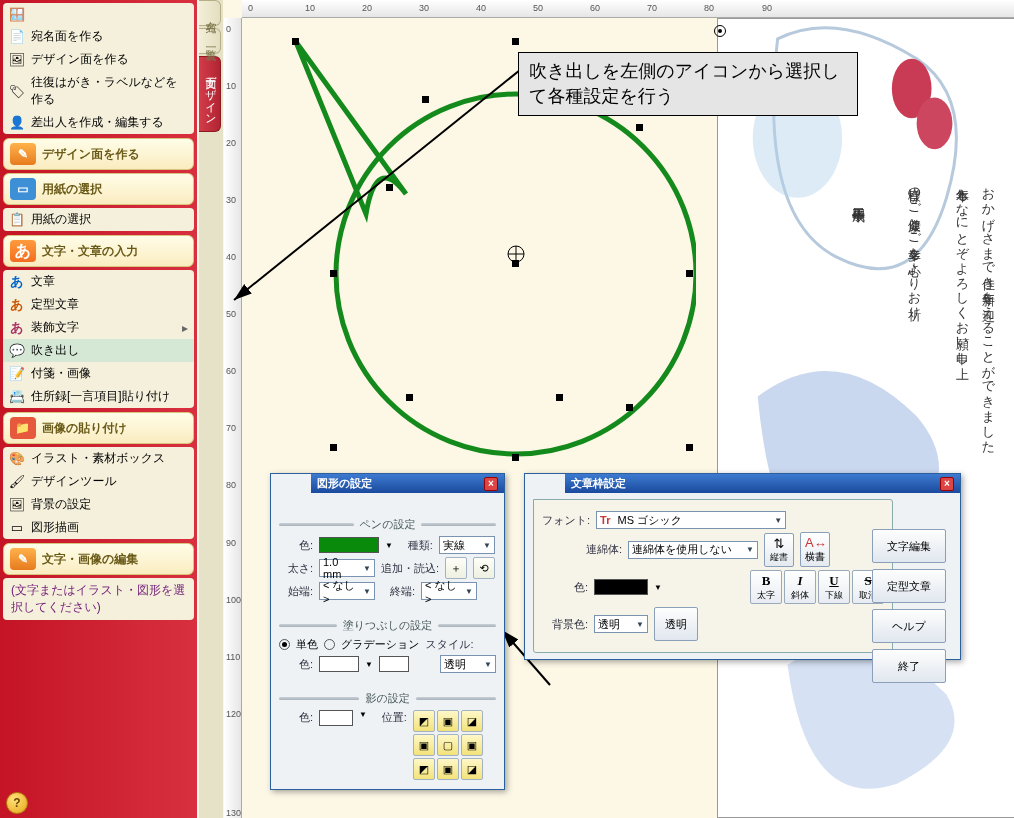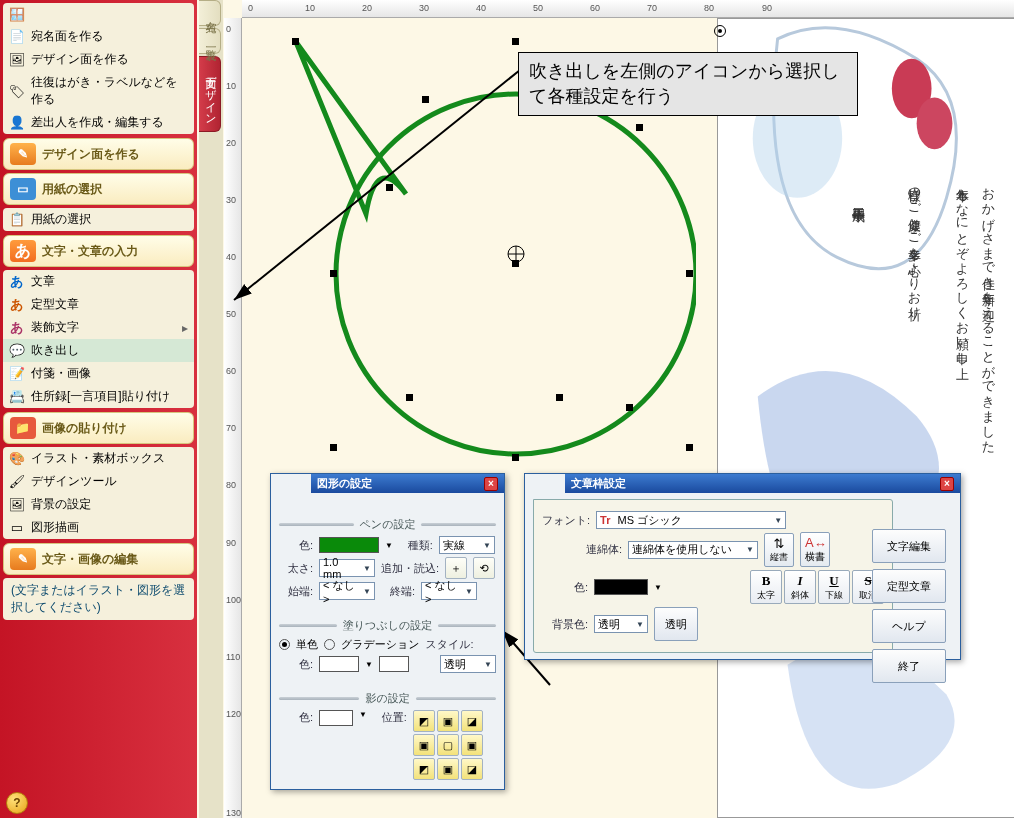--- a/index.html
+++ b/index.html
@@ -59,21 +59,21 @@
   border-radius: 4px;
   display: inline-flex;
   align-items: center; justify-content: center;
   color: #fff;
   font-weight: bold;
 }
 .hicon.red { background: #e7593d; }
 .hicon.blue { background: #3d8fd6; }
 .hicon.aqua { background: linear-gradient(to bottom,#ff9b3c,#f26d1f); color:#fff; font-size:16px;}
 .hicon.orange { background: linear-gradient(to bottom,#ffb24b,#e77b1e);}
-.plain-text { padding: 4px 8px; color: #0c4a6e; line-height: 1.4; }
+.plain-text { padding: 4px 8px; color: #701a75; line-height: 1.4; }
 
 
 .vtabs {
   position: absolute;
   left: 199px; top: 0;
   width: 24px; height: 818px;
   background: #e6e2c8;
 }
 .vtab {
   width: 22px;

